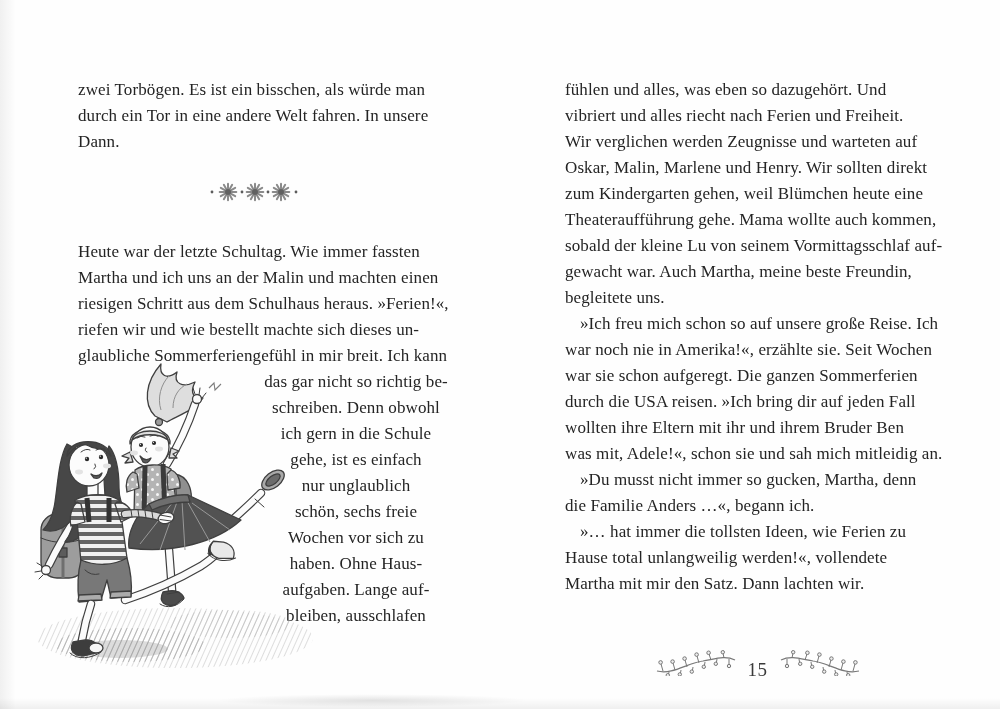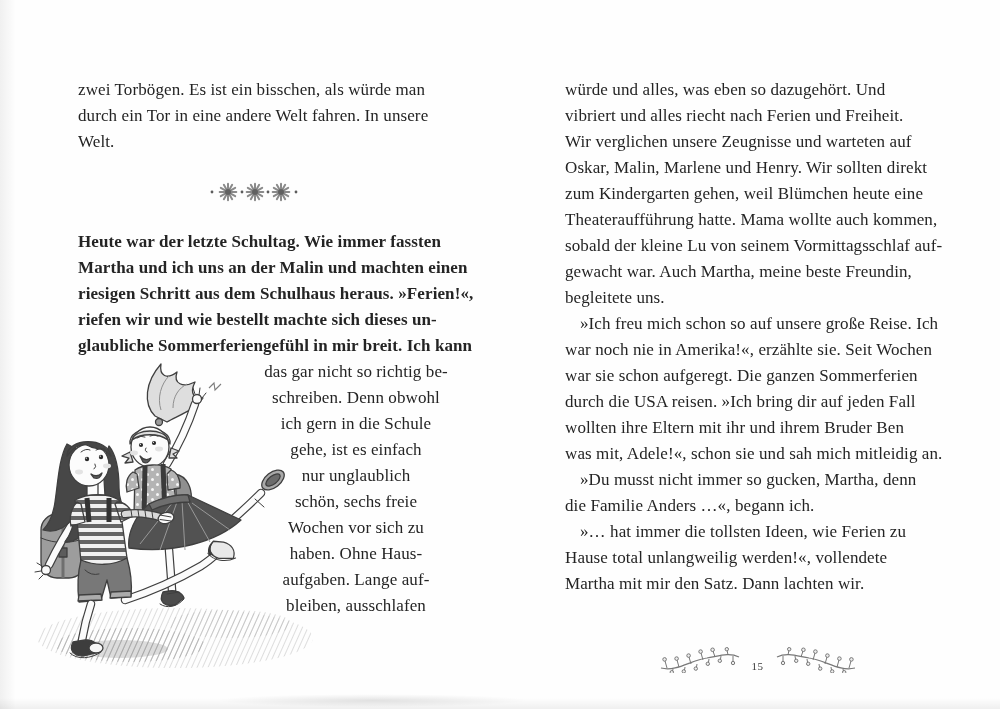--- a/index.html
+++ b/index.html
@@ -14,30 +14,30 @@
     overflow:hidden;
     font-family:"Liberation Serif","DejaVu Serif",serif;
     color:#242424;
     padding-left:16px;
   }
   .page{position:absolute;top:77px;}
   .page.left{left:78px;width:380px;}
   .page.right{left:565px;width:385px;}
   .tline{display:block;height:26px;line-height:26px;font-size:17px;white-space:nowrap;letter-spacing:0.1px;}
   .para{margin:0;}
-  .para.after-divider{margin-top:26px;font-weight:bold;}
+  .para.after-divider{margin-top:36px;}
   .indent .tline:first-child{padding-left:15px;}
   .wrapped-col{margin-left:174px;width:208px;text-align:center;}
   .divider{margin:26px 0 0 131px;width:92px;height:22px;}
   .illustration{position:absolute;left:-53px;top:275px;width:300px;height:330px;margin:0;}
   .page-footer{
     position:absolute;left:0;top:570px;width:100%;
     display:flex;align-items:center;justify-content:center;gap:11px;
   }
-  .pagenum{font-size:11px;color:#3a3a3a;letter-spacing:0.5px;line-height:1;margin-top:13px;}
+  .pagenum{font-size:19px;color:#3a3a3a;letter-spacing:0.5px;line-height:1;margin-top:13px;}
   .curl-shadow{
     position:absolute;left:215px;top:694px;width:315px;height:13px;
     background:radial-gradient(ellipse at 50% 50%, rgba(0,0,0,0.10), rgba(0,0,0,0) 70%);
     pointer-events:none;
   }
   
   .limb-o{fill:none;stroke:#3f3f3f;stroke-width:8.6;stroke-linecap:round;}
   .limb-i{fill:none;stroke:#fbfbfb;stroke-width:6.2;stroke-linecap:round;}
   .ink{stroke:#3f3f3f;stroke-width:1.3;stroke-linejoin:round;}
   .thin{stroke:#3f3f3f;stroke-width:1;fill:none;stroke-linecap:round;}
@@ -45,21 +45,21 @@
 </head>
 <body>
 
 <div class="spread">
 
   <section class="page left">
 
     <div class="para">
         <div class="tline">zwei Torbögen. Es ist ein bisschen, als würde man</div>
         <div class="tline">durch ein Tor in eine andere Welt fahren. In unsere</div>
-        <div class="tline">Welt.</div>
+        <div class="tline">Dann.</div>
       </div>
 
     <div class="divider">
       <svg width="92" height="22" viewBox="0 0 92 22">
         <defs>
           <g id="daisy">
             <g stroke="#8a8a8a" stroke-width="2" stroke-linecap="round">
               <line x1="0" y1="-3.2" x2="0" y2="-8.3"></line>
               <line x1="0" y1="-3.2" x2="0" y2="-8.3" transform="rotate(30)"></line>
               <line x1="0" y1="-3.2" x2="0" y2="-8.3" transform="rotate(60)"></line>
@@ -248,26 +248,26 @@
         <g>
           <ellipse cx="141" cy="166" rx="8" ry="5.5" fill="#fbfbfb" class="ink" stroke-width="1.1" transform="rotate(-14 141 166)"></ellipse>
           <path class="thin" d="M135,163 l11,2 M135,167.5 l11,1.5" stroke-width="0.9"></path>
         </g>
       </svg>
     </figure>
   </section>
 
   <section class="page right">
     <div class="para">
-        <div class="tline">würde und alles, was eben so dazugehört. Und</div>
+        <div class="tline">fühlen und alles, was eben so dazugehört. Und</div>
         <div class="tline">vibriert und alles riecht nach Ferien und Freiheit.</div>
-        <div class="tline">Wir verglichen unsere Zeugnisse und warteten auf</div>
+        <div class="tline">Wir verglichen werden Zeugnisse und warteten auf</div>
         <div class="tline">Oskar, Malin, Marlene und Henry. Wir sollten direkt</div>
         <div class="tline">zum Kindergarten gehen, weil Blümchen heute eine</div>
-        <div class="tline">Theateraufführung hatte. Mama wollte auch kommen,</div>
+        <div class="tline">Theateraufführung gehe. Mama wollte auch kommen,</div>
         <div class="tline">sobald der kleine Lu von seinem Vormittagsschlaf auf-</div>
         <div class="tline">gewacht war. Auch Martha, meine beste Freundin,</div>
         <div class="tline">begleitete uns.</div>
       </div>
     <div class="para indent">
         <div class="tline">»Ich freu mich schon so auf unsere große Reise. Ich</div>
         <div class="tline">war noch nie in Amerika!«, erzählte sie. Seit Wochen</div>
         <div class="tline">war sie schon aufgeregt. Die ganzen Sommerferien</div>
         <div class="tline">durch die USA reisen. »Ich bring dir auf jeden Fall</div>
         <div class="tline">wollten ihre Eltern mit ihr und ihrem Bruder Ben</div>

